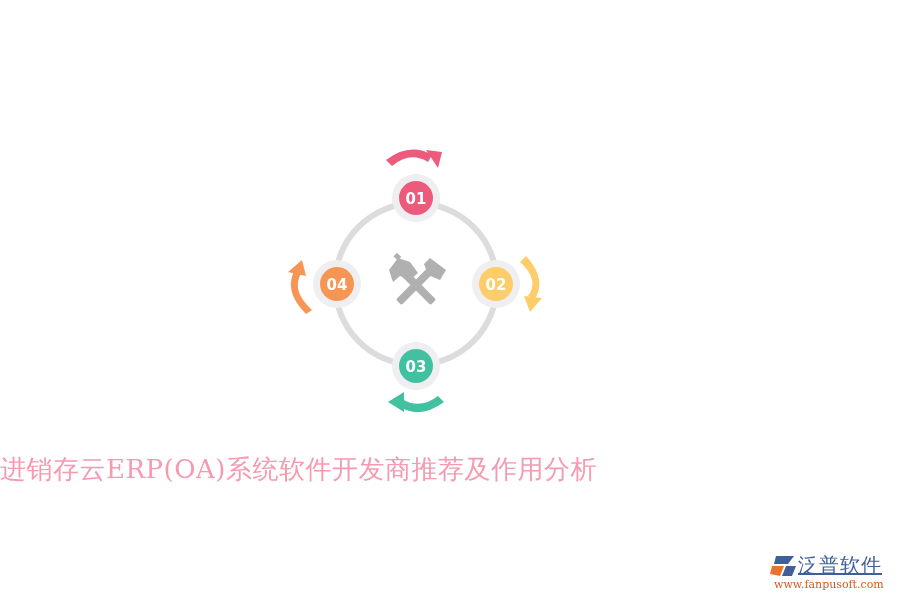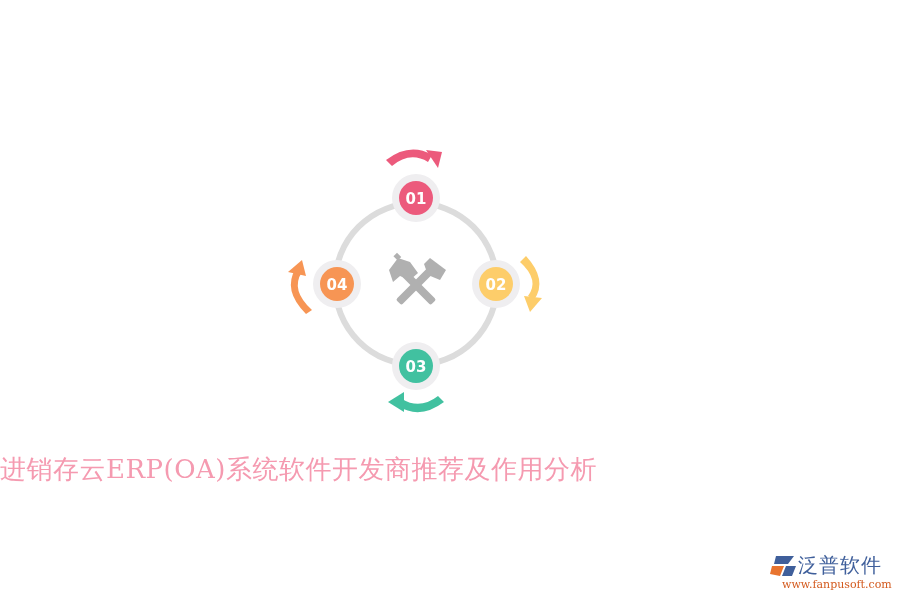--- a/index.html
+++ b/index.html
@@ -4,22 +4,22 @@
 <style>
   html, body { margin: 0; padding: 0; background: #ffffff; }
   body { width: 900px; height: 600px; position: relative; overflow: hidden; font-family: "DejaVu Sans", sans-serif; }
   #diagram { position: absolute; left: 0; top: 0; width: 900px; height: 600px; }
   .node-label { font-family: "DejaVu Sans", sans-serif; font-weight: bold; font-size: 15px; fill: #ffffff; text-anchor: middle; dominant-baseline: central; }
   #title {
     position: absolute; left: 0; top: 452px; width: 900px; text-align: left;
     font-family: "DejaVu Serif", serif; font-size: 26px; color: #f59ab0; letter-spacing: 0.5px;
   }
   #logo { position: absolute; left: 768px; top: 552px; width: 130px; height: 44px; }
-  #logo .brand { position: absolute; left: 30px; top: 0; font-family: "DejaVu Sans", sans-serif; font-size: 20px; color: #3f5f9b; letter-spacing: 1px; }
-  #logo .url { position: absolute; left: 6px; top: 26px; font-family: "DejaVu Serif", serif; font-size: 11px; color: #d35a1e; margin-left: 8px; }
+  #logo .brand { position: absolute; left: 30px; top: 0; font-family: "DejaVu Sans", sans-serif; font-size: 20px; color: #3f5f9b; letter-spacing: 1px; text-decoration: underline; }
+  #logo .url { position: absolute; left: 6px; top: 26px; font-family: "DejaVu Serif", serif; font-size: 11px; color: #d35a1e; }
   #logo svg { position: absolute; left: 2px; top: 2px; }
 </style>
 </head>
 <body>
 
 <svg id="diagram" viewBox="0 0 900 600" xmlns="http://www.w3.org/2000/svg">
 
   <circle cx="416" cy="284" r="81" fill="none" stroke="#dcdcdc" stroke-width="6"></circle>
 
   <g fill="#b0b0b0">

